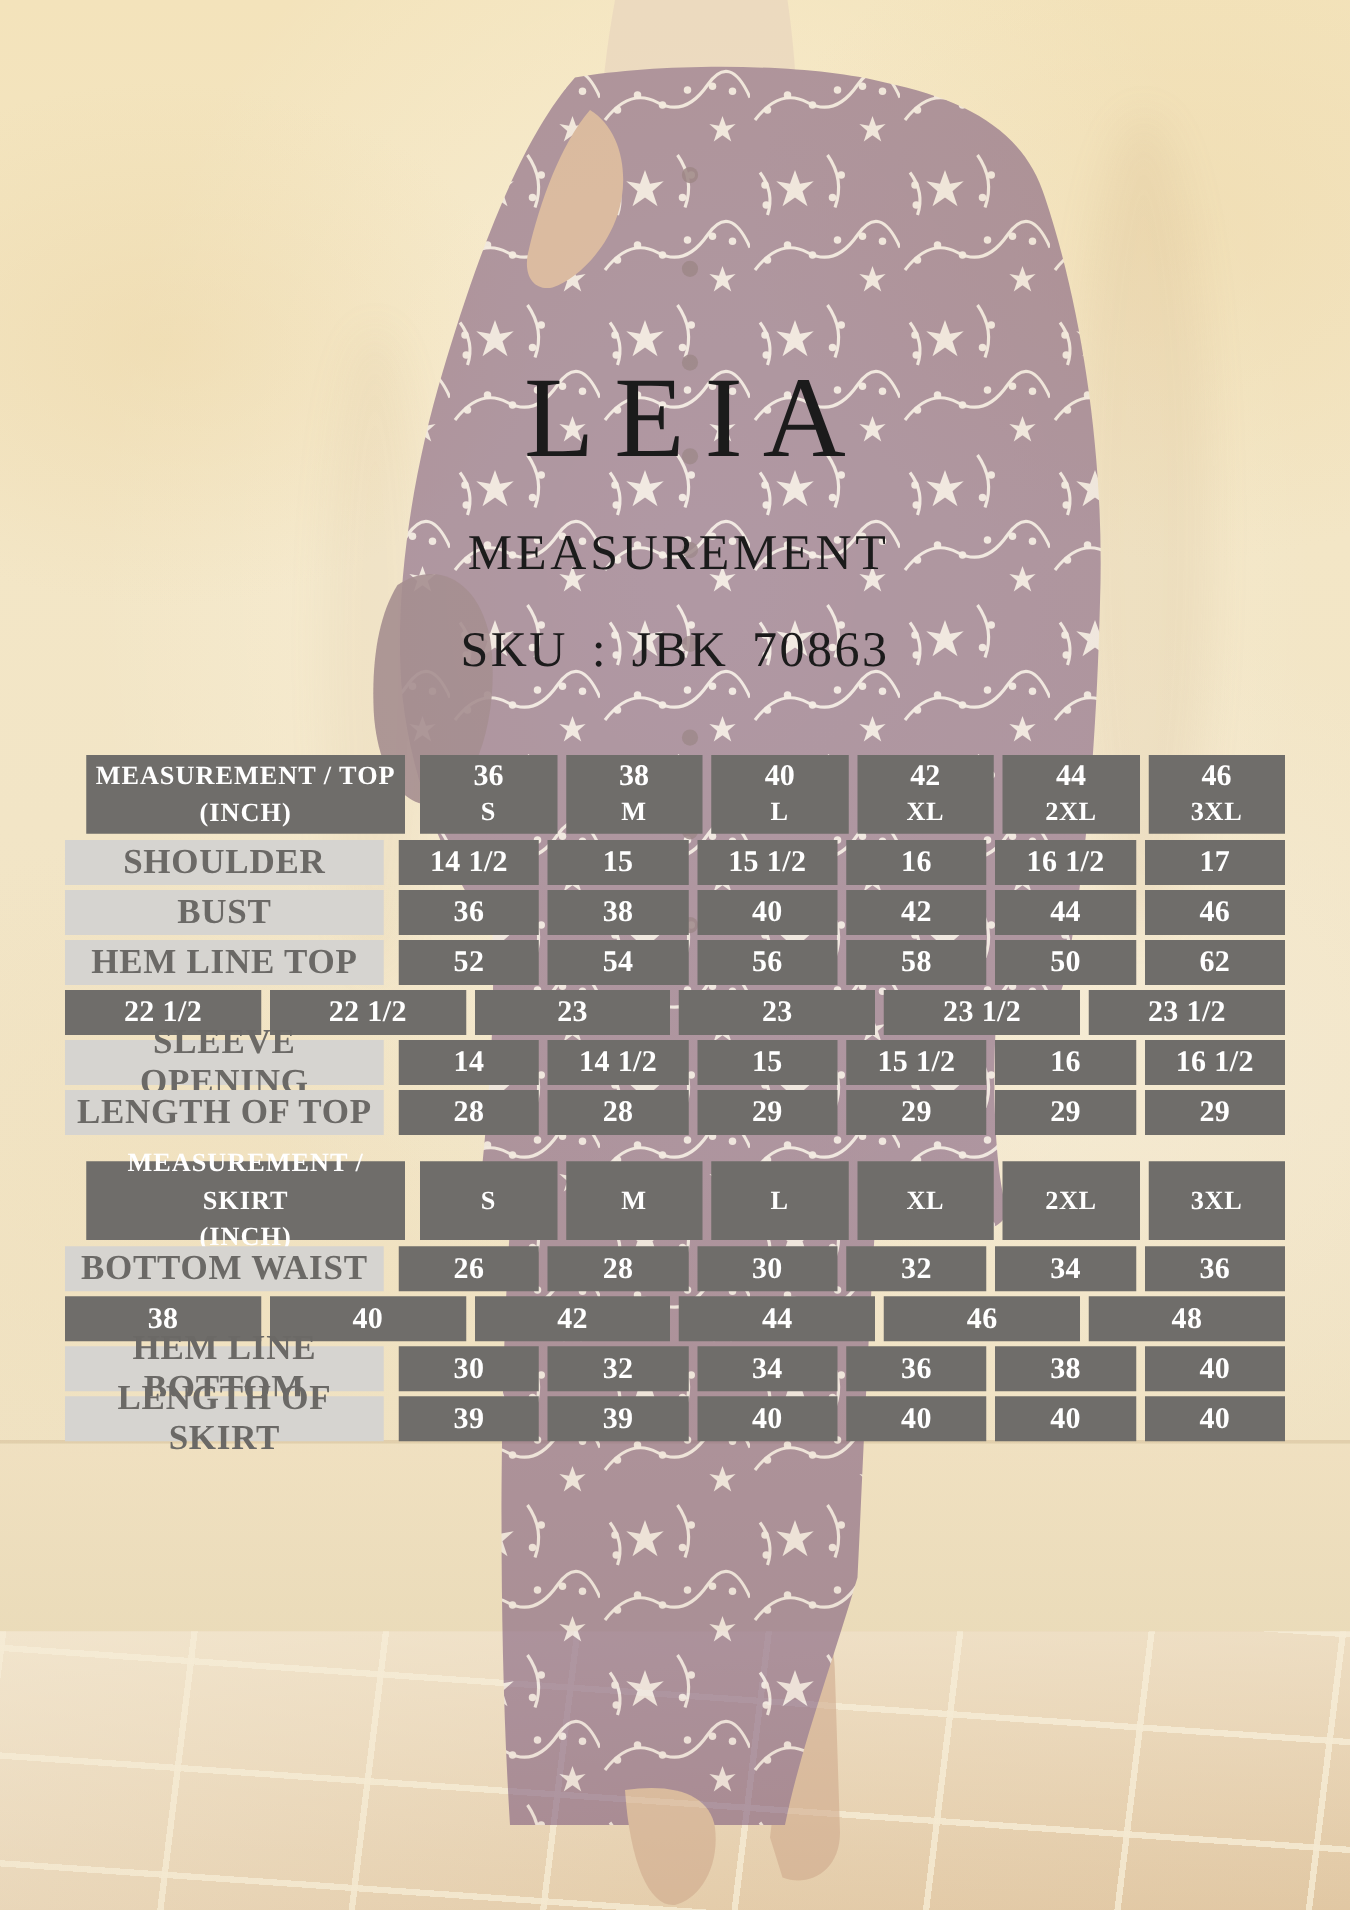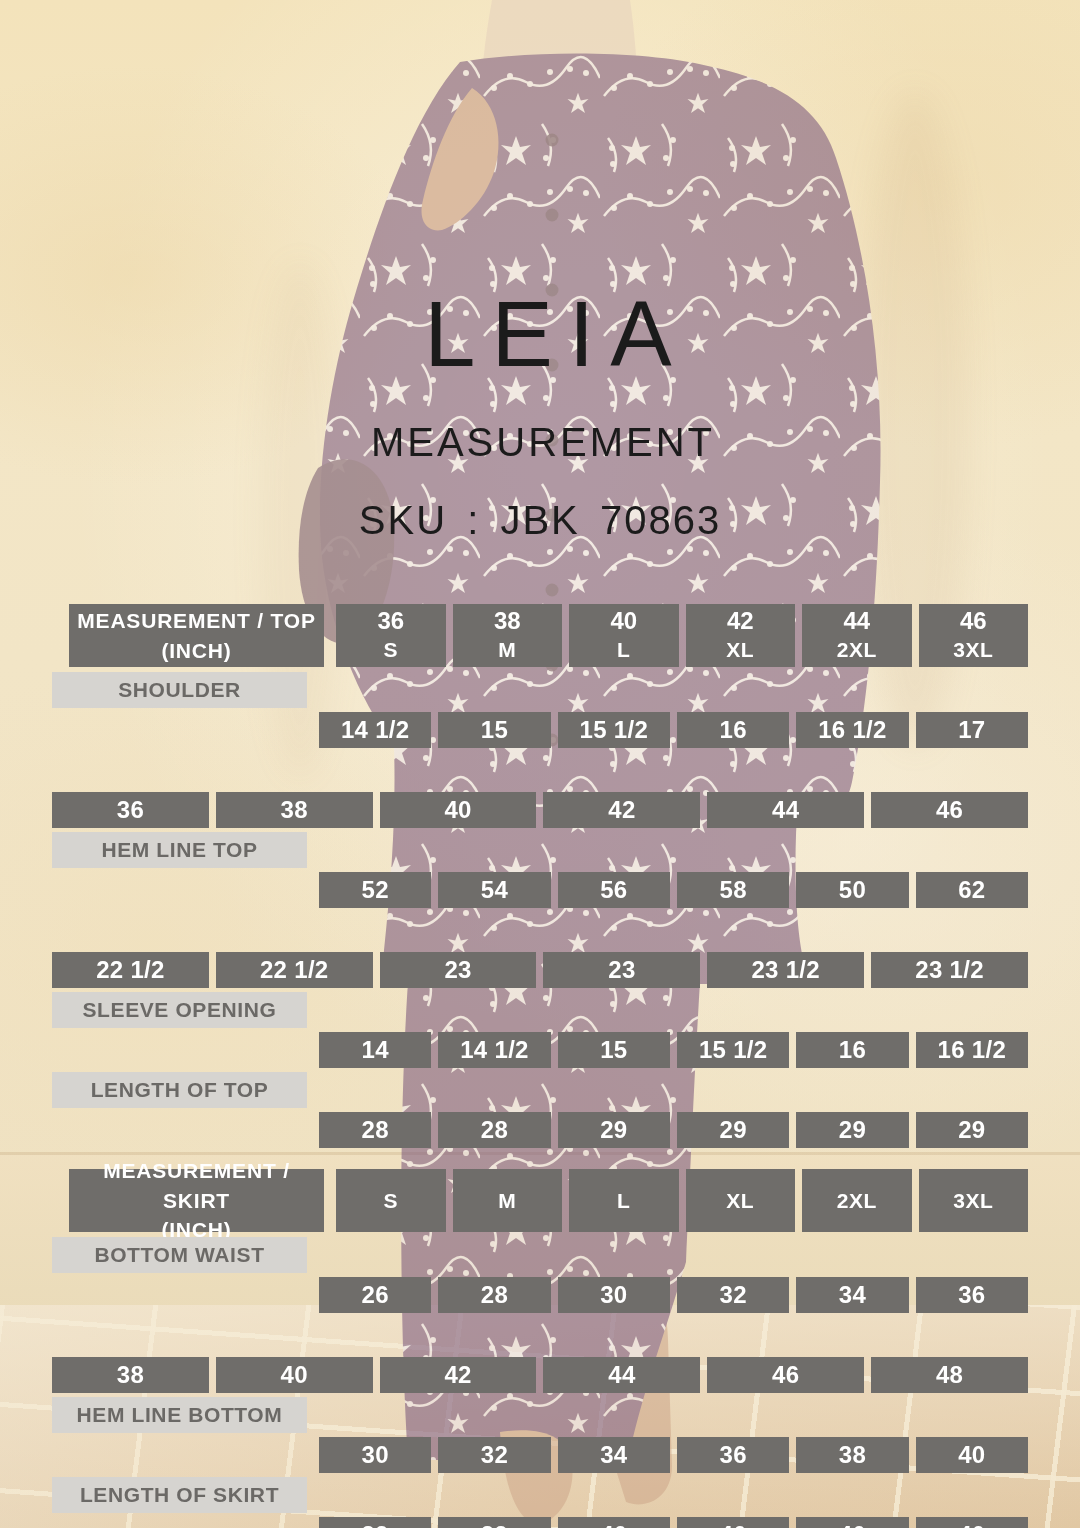--- a/index.html
+++ b/index.html
@@ -1,18 +1,18 @@
 <!DOCTYPE html>
 <html><head>
 <meta charset="utf-8">
 <style>
   html,body { margin:0; padding:0; background:#555; }
   .page {
     position:relative; width:1080px; height:1528px; overflow:hidden;
-    font-family:Liberation Sans, sans-serif;
+    font-family:Liberation Serif, serif;
     background:#f9a8d4;
   }
   
   .wall { position:absolute; inset:0;
     background:
       radial-gradient(700px 900px at 52% 30%, rgba(255,250,238,0.50), rgba(255,250,238,0) 70%),
       linear-gradient(180deg,#f3e3bb 0%, #f3e6c6 28%, #f1e4c6 58%, #efe1c1 82%, #ecdbba 100%);
   }
   .wall::before { content:""; position:absolute; inset:0;
     background:
@@ -52,22 +52,22 @@
   .cell { height:36px; display:flex; flex-direction:column; align-items:center; justify-content:center; text-align:center; }
   .header-row .cell { height:63px; }
   .cell.dark { background:#6f6d6a; color:#ffffff; }
   .cell.light { background:#d6d4d0; color:#6b6966; }
   .label-cell { width:255px; flex:none; margin-right:5px; }
   .trow > .cell + .cell { margin-left:7px; }
   .size-cell, .value-cell { flex:1; }
   .hline { font-size:21px; font-weight:bold; letter-spacing:0.8px; line-height:1.4; }
   .size-num { font-size:24px; font-weight:bold; line-height:1.2; }
   .size-sub { font-size:21px; font-weight:bold; line-height:1.3; letter-spacing:0.5px; }
-  .row-label { font-size:21px; font-weight:bold; letter-spacing:0.6px; }
-  .value-cell { font-size:24px; font-weight:bold; letter-spacing:0.3px;margin-top:40px; }
+  .row-label { font-size:28px; font-weight:bold; letter-spacing:0.6px; }
+  .value-cell { font-size:24px; font-weight:bold; letter-spacing:0.3px; }
 </style>
 </head>
 <body>
 
 <div class="page">
 
   <div class="wall"></div>
   <div class="wall-seam"></div>
   <div class="wall-lower"></div>
   <div class="floor"></div>
@@ -175,20 +175,21 @@
         <div class="trow">
           <div class="cell light label-cell row-label">SHOULDER</div>
           <div class="cell dark value-cell">14 1/2</div>
           <div class="cell dark value-cell">15</div>
           <div class="cell dark value-cell">15 1/2</div>
           <div class="cell dark value-cell">16</div>
           <div class="cell dark value-cell">16 1/2</div>
           <div class="cell dark value-cell">17</div>
         </div>
         <div class="trow">
+          <div class="cell light label-cell row-label">BUST</div>
           <div class="cell dark value-cell">36</div>
           <div class="cell dark value-cell">38</div>
           <div class="cell dark value-cell">40</div>
           <div class="cell dark value-cell">42</div>
           <div class="cell dark value-cell">44</div>
           <div class="cell dark value-cell">46</div>
         </div>
         <div class="trow">
           <div class="cell light label-cell row-label">HEM LINE TOP</div>
           <div class="cell dark value-cell">52</div>

